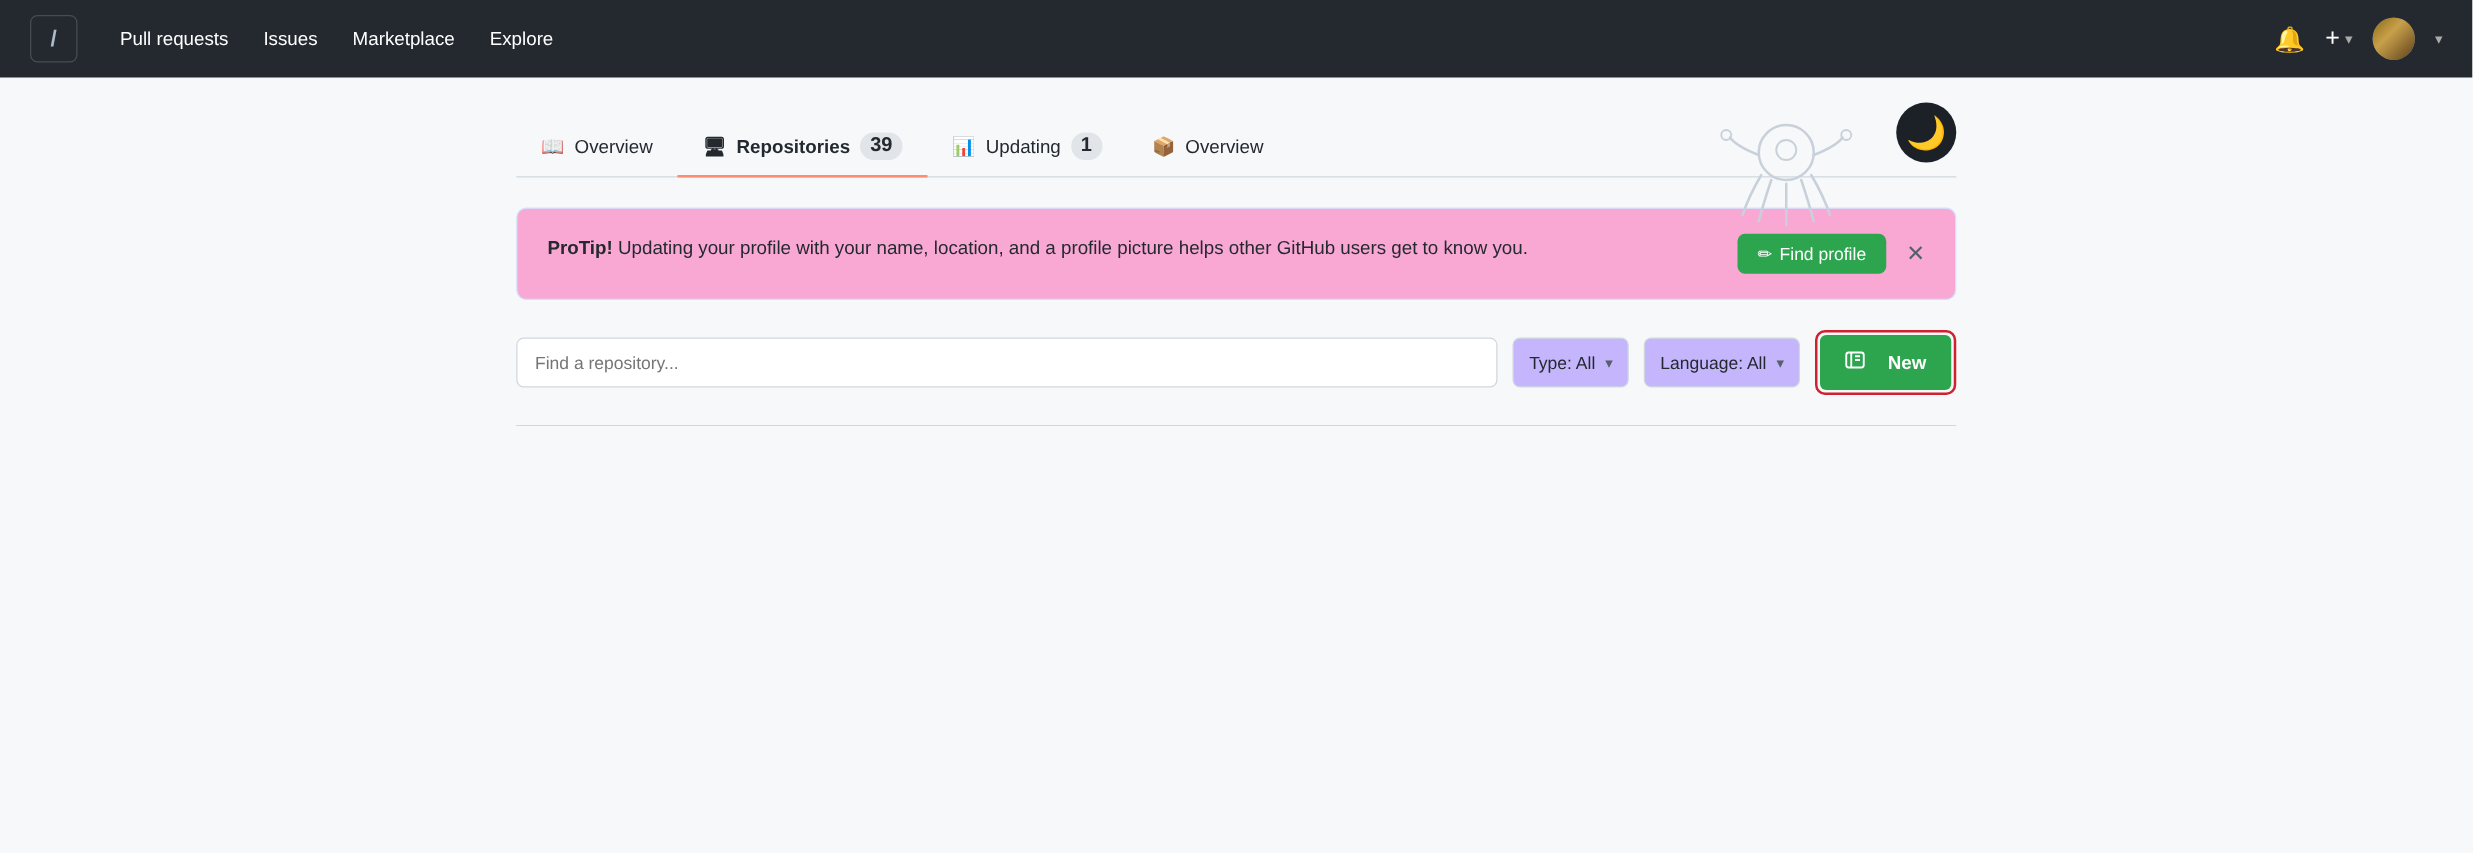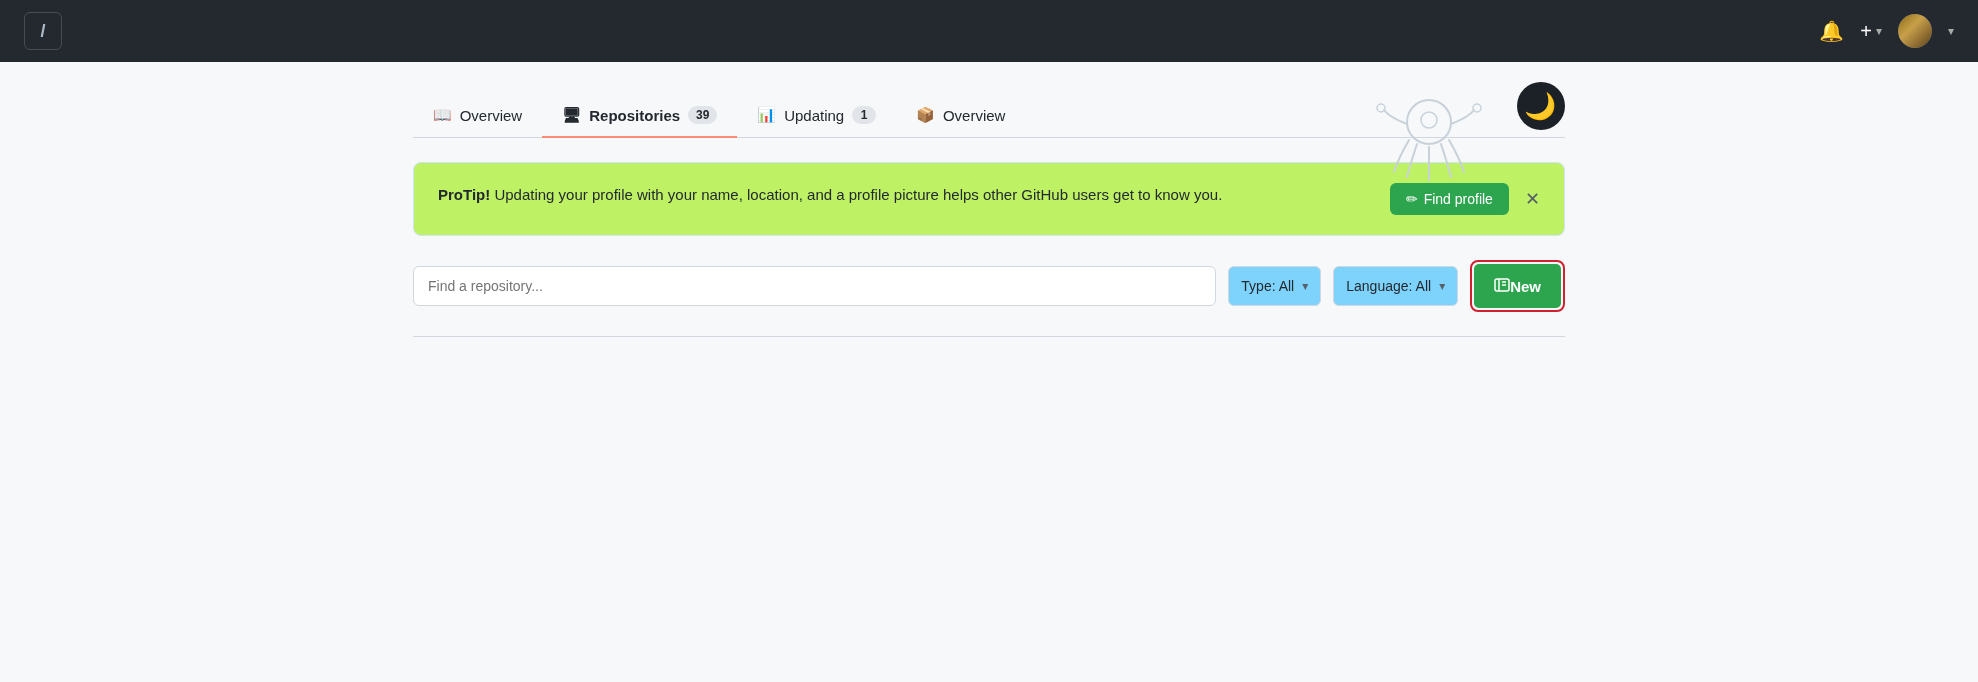--- a/index.html
+++ b/index.html
@@ -125,30 +125,30 @@
     }
     .tab.active {
       font-weight: 600;
       border-bottom: 2px solid #fd8c73;
       color: #24292f;
     }
     .tab-badge {
       background: #e1e4e8;
       color: #24292f;
       border-radius: 20px;
-      font-size: 12px;
+      font-size: 16px;
       font-weight: 600;
       padding: 2px 8px;
       min-width: 24px;
       text-align: center;
     }
 
     
     .protip-banner {
-      background: #bef264;
+      background: #f9a8d4;
       border: 1px solid #cfe2ff;
       border-radius: 8px;
       padding: 20px 24px;
       display: flex;
       align-items: flex-start;
       justify-content: space-between;
       margin-bottom: 24px;
     }
     .protip-text {
       font-size: 15px;
@@ -201,21 +201,21 @@
       background: #fff;
       outline: none;
     }
     .filter-select {
       height: 40px;
       border: 1px solid #d0d7de;
       border-radius: 6px;
       padding: 0 12px;
       font-size: 14px;
       color: #24292f;
-      background: #7dd3fc;
+      background: #c4b5fd;
       cursor: pointer;
       display: flex;
       align-items: center;
       gap: 8px;
       white-space: nowrap;
     }
     .filter-dropdown-arrow { color: #57606a; font-size: 12px; }
 
     
     .new-btn-wrapper {
@@ -227,31 +227,37 @@
       background: #2da44e;
       color: #fff;
       border: none;
       border-radius: 5px;
       padding: 8px 20px;
       font-size: 15px;
       font-weight: 600;
       cursor: pointer;
       display: flex;
       align-items: center;
-      gap: 0;
+      gap: 18px;
       height: 44px;
     }
   </style>
 </head>
 <body>
 
 <header class="header">
   <div class="header-logo">
     <span>/</span>
   </div>
+  <nav class="header-nav">
+    <a class="header-nav-item">Pull requests</a>
+    <a class="header-nav-item">Issues</a>
+    <a class="header-nav-item">Marketplace</a>
+    <a class="header-nav-item">Explore</a>
+  </nav>
   <div class="header-right">
     <span class="header-icon">🔔</span>
     <span class="header-icon">
       <span>+</span>
       <span style="font-size:12px;color:#aaa;">▾</span>
     </span>
     <div class="avatar-circle">
       <div class="avatar-img"></div>
     </div>
     <span style="font-size:12px;color:#aaa;">▾</span>

